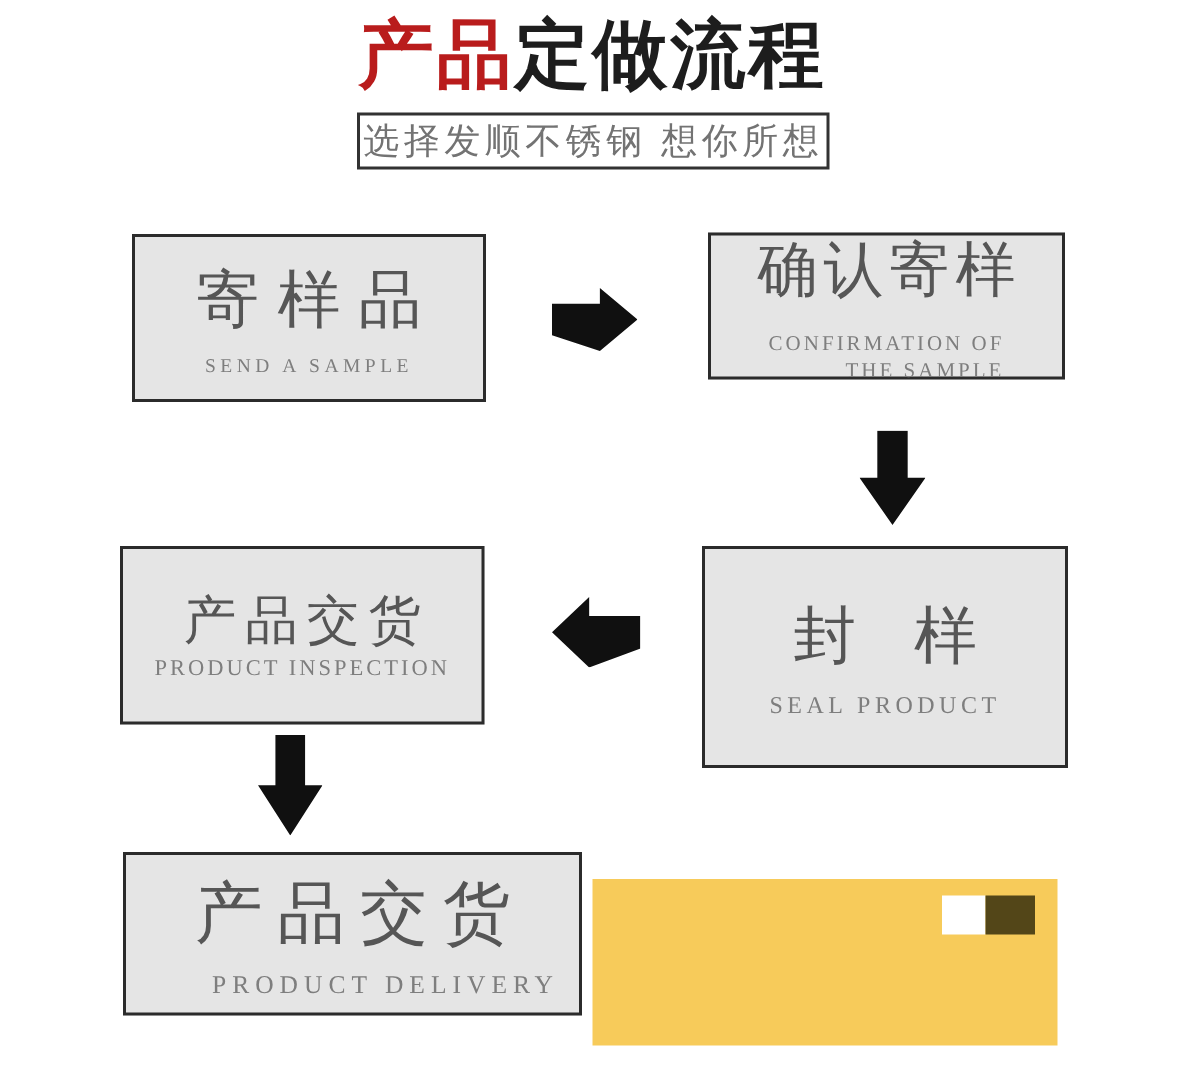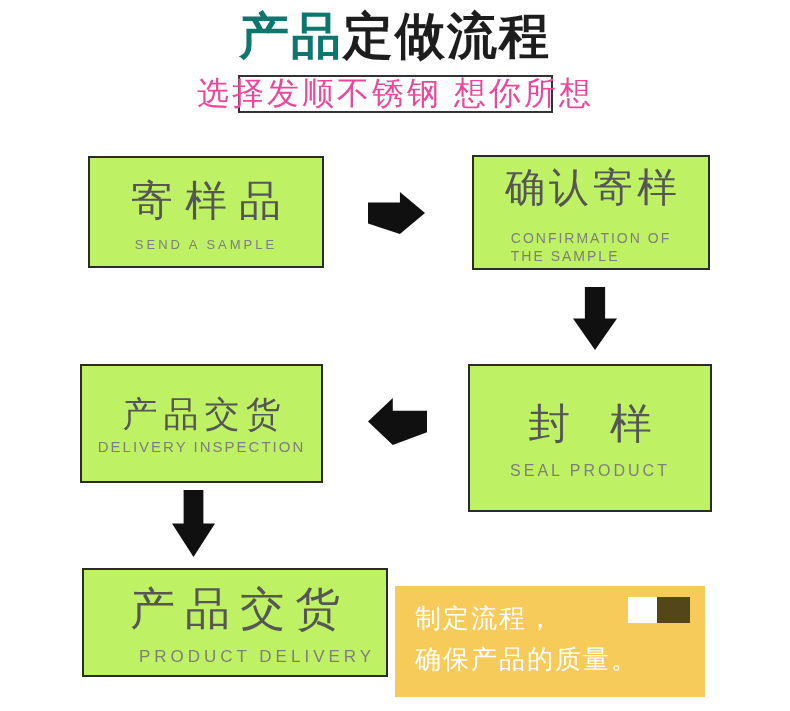--- a/index.html
+++ b/index.html
@@ -15,46 +15,47 @@
   }
   
   .title{
     position:absolute;left:0;top:6px;width:790px;
     text-align:center;
     font-size:50px;font-weight:bold;
     letter-spacing:2px;
     color:#1d1d1d;
     line-height:60px;
   }
-  .title .hl{color:#0f766e;}
+  .title .hl{color:#b91c1c;}
   .subtitle-box{
     position:absolute;left:238px;top:75px;width:315px;height:38px;
     border:2px solid #323232;
     box-sizing:border-box;
     display:flex;align-items:center;justify-content:center;
   }
   .subtitle-box span{
-    font-size:32px;color:#ec4899;letter-spacing:3px;white-space:nowrap;
+    font-size:24px;color:#737373;letter-spacing:3px;white-space:nowrap;
   }
   
   .fbox{
     position:absolute;
-    background:#bef264;
+    background:#e5e5e5;
     border:2px solid #2b2b2b;
     box-sizing:border-box;
     display:flex;flex-direction:column;
     align-items:center;justify-content:center;
-    text-align:left;
+    text-align:right;
+    font-family:Liberation Serif, serif;
   }
   .fbox .zh{color:#565656;white-space:nowrap;}
   .fbox .en{color:#7e7e7e;letter-spacing:3px;white-space:nowrap;}
   .box-send{left:88px;top:156px;width:236px;height:112px;}
   .box-send .zh{font-size:42px;letter-spacing:12px;text-indent:12px;}
   .box-send .en{font-size:13px;margin-top:8px;}
-  .box-confirm{left:472px;top:155px;width:238px;height:115px;}
+  .box-confirm{left:472px;top:155px;width:238px;height:98px;}
   .box-confirm .zh{font-size:40px;letter-spacing:4px;text-indent:4px;}
   .box-confirm .en{font-size:14px;line-height:18px;margin-top:14px;letter-spacing:2px;}
   .box-inspect{left:80px;top:364px;width:243px;height:119px;}
   .box-inspect .zh{font-size:35px;line-height:41px;letter-spacing:6px;text-indent:6px;}
   .box-inspect .en{font-size:15px;margin-top:4px;letter-spacing:2px;}
   .box-seal{left:468px;top:364px;width:244px;height:148px;}
   .box-seal .zh{font-size:42px;letter-spacing:14px;text-indent:14px;}
   .box-seal .en{font-size:16px;margin-top:10px;}
   .box-delivery{left:82px;top:568px;width:306px;height:109px;}
   .box-delivery .zh{font-size:45px;letter-spacing:10px;text-indent:10px;}
@@ -124,32 +125,28 @@
     <div class="zh">封 样</div>
     <div class="en">SEAL PRODUCT</div>
   </div>
 
   <div class="arrow arrow-left"></div>
 
   <div class="fbox box-inspect">
     <div class="zh">
       <div>产品交货</div>
     </div>
-    <div class="en">DELIVERY INSPECTION</div>
+    <div class="en">PRODUCT INSPECTION</div>
   </div>
 
   <div class="arrow arrow-down-2"></div>
 
   <div class="fbox box-delivery">
     <div class="zh">产品交货</div>
     <div class="en">PRODUCT DELIVERY</div>
   </div>
 
   <div class="callout">
-    <div class="txt">
-      <div>制定流程，</div>
-      <div>确保产品的质量。</div>
-    </div>
     <div class="sq sq-white"></div>
     <div class="sq sq-dark"></div>
   </div>
 
 </div>
 
 </body></html>

